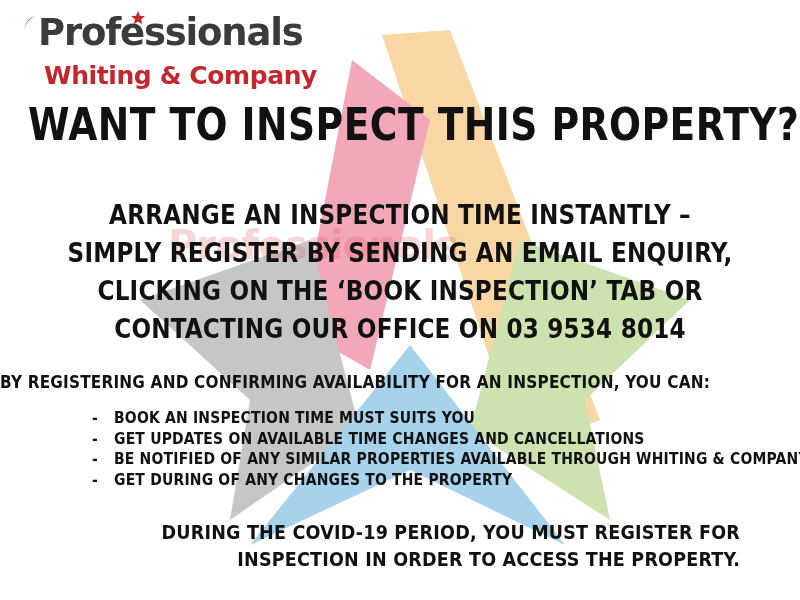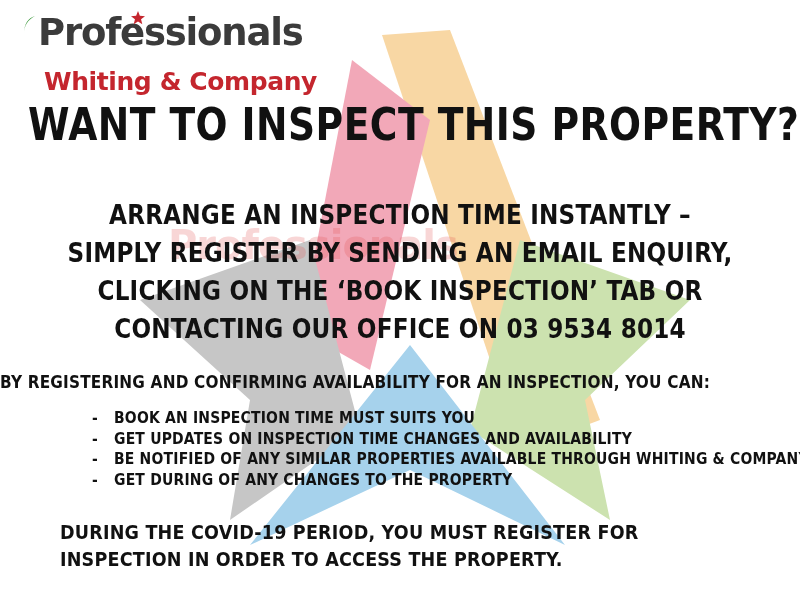--- a/index.html
+++ b/index.html
@@ -62,21 +62,21 @@
   }
   #logo-row2 {
     display: block;
     font-family: "DejaVu Sans", "Liberation Sans", sans-serif;
     font-weight: bold;
     font-size: 25px;
     letter-spacing: -0.4px;
     color: #c4262e;
     white-space: nowrap;
     padding-left: 20px;
-    margin-top: 18px;
+    margin-top: 12px;
   }
   #logo-leaf {
     position: absolute;
     left: 0px;
     top: 2px;
     width: 12px;
     height: 18px;
   }
   #logo-star {
     position: absolute;
@@ -150,21 +150,21 @@
   }
   #benefits-list li .dash {
     display: inline-block;
     width: 22px;
   }
   #covid {
     position: absolute;
     left: 60px;
     top: 519px;
     width: 680px;
-    text-align: left;
+    text-align: right;
     color: #111111;
     font-weight: bold;
     font-size: 19.5px;
     line-height: 27px;
     letter-spacing: 0.2px;
   }
 </style>
 </head>
 <body>
 
@@ -199,21 +199,21 @@
   <div class="content">
 
     <div id="headline" class="hdr">WANT TO INSPECT THIS PROPERTY??</div>
 
     <div id="lead">ARRANGE AN INSPECTION TIME INSTANTLY – SIMPLY REGISTER BY SENDING AN EMAIL ENQUIRY, CLICKING ON THE ‘BOOK INSPECTION’ TAB OR CONTACTING OUR OFFICE ON 03 9534 8014</div>
 
     <div id="benefits-intro">BY REGISTERING AND CONFIRMING AVAILABILITY FOR AN INSPECTION, YOU CAN:</div>
 
     <ul id="benefits-list">
       <li><span class="dash">-</span><span>BOOK AN INSPECTION TIME MUST SUITS YOU</span></li>
-      <li><span class="dash">-</span><span>GET UPDATES ON INSPECTION TIME CHANGES AND AVAILABILITY</span></li>
+      <li><span class="dash">-</span><span>GET UPDATES ON AVAILABLE TIME CHANGES AND CANCELLATIONS</span></li>
       <li><span class="dash">-</span><span>BE NOTIFIED OF ANY SIMILAR PROPERTIES AVAILABLE THROUGH WHITING &amp; COMPANY</span></li>
       <li><span class="dash">-</span><span>GET DURING OF ANY CHANGES TO THE PROPERTY</span></li>
     </ul>
 
     <div id="covid">DURING THE COVID-19 PERIOD, YOU MUST REGISTER FOR INSPECTION IN ORDER TO ACCESS THE PROPERTY.</div>
 
   </div>
 </div>
 
 </body></html>

